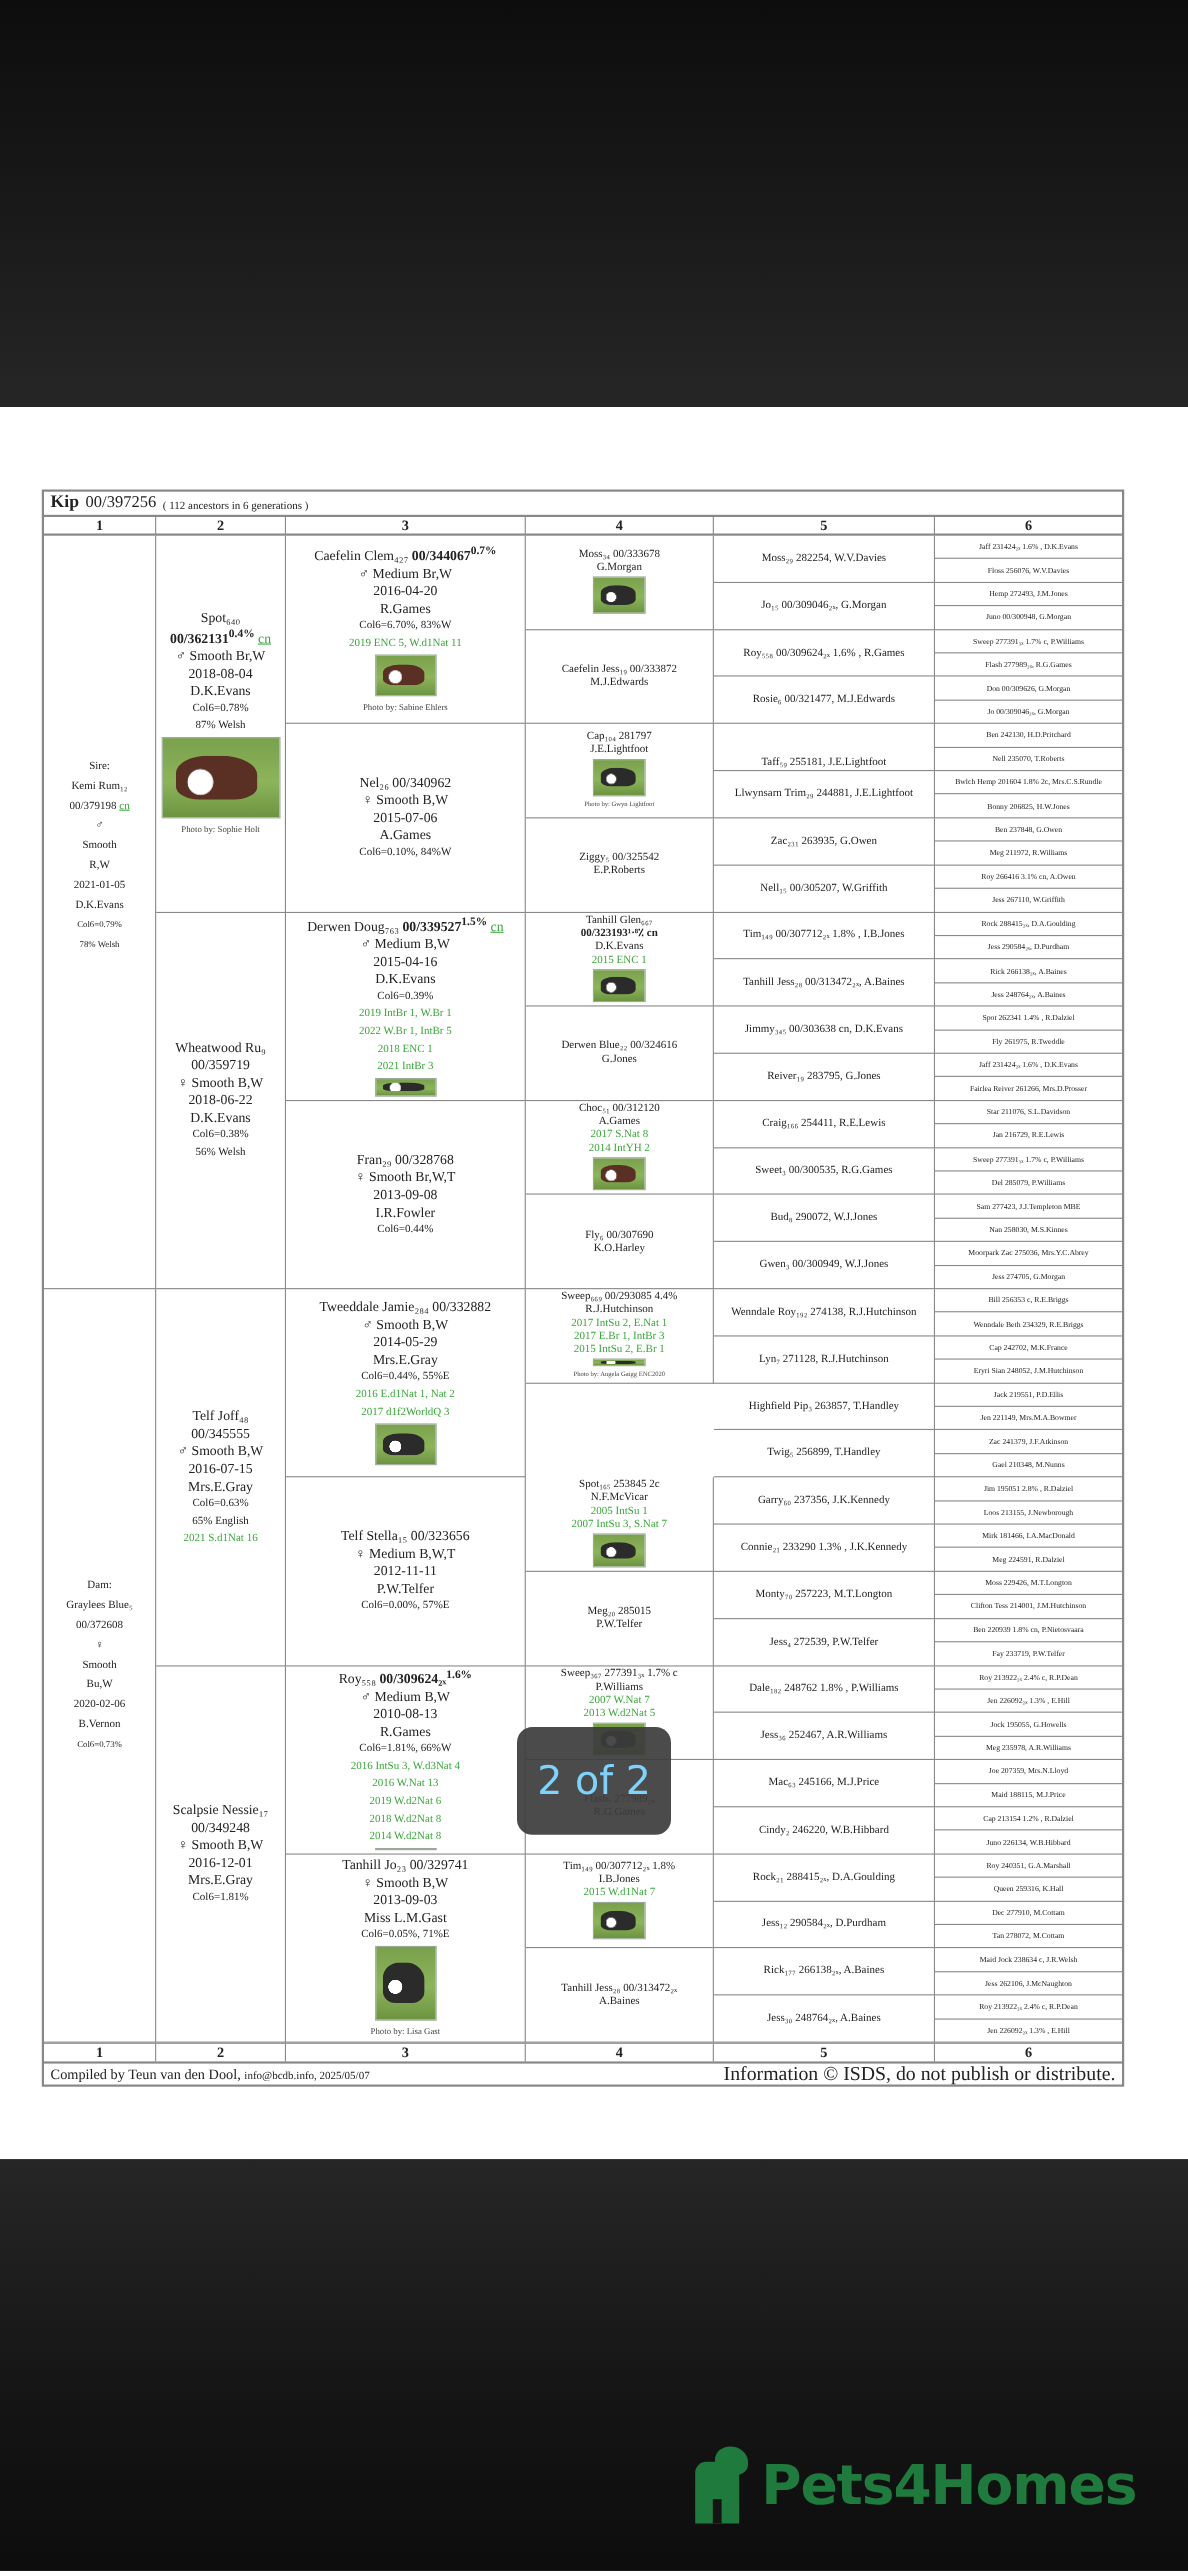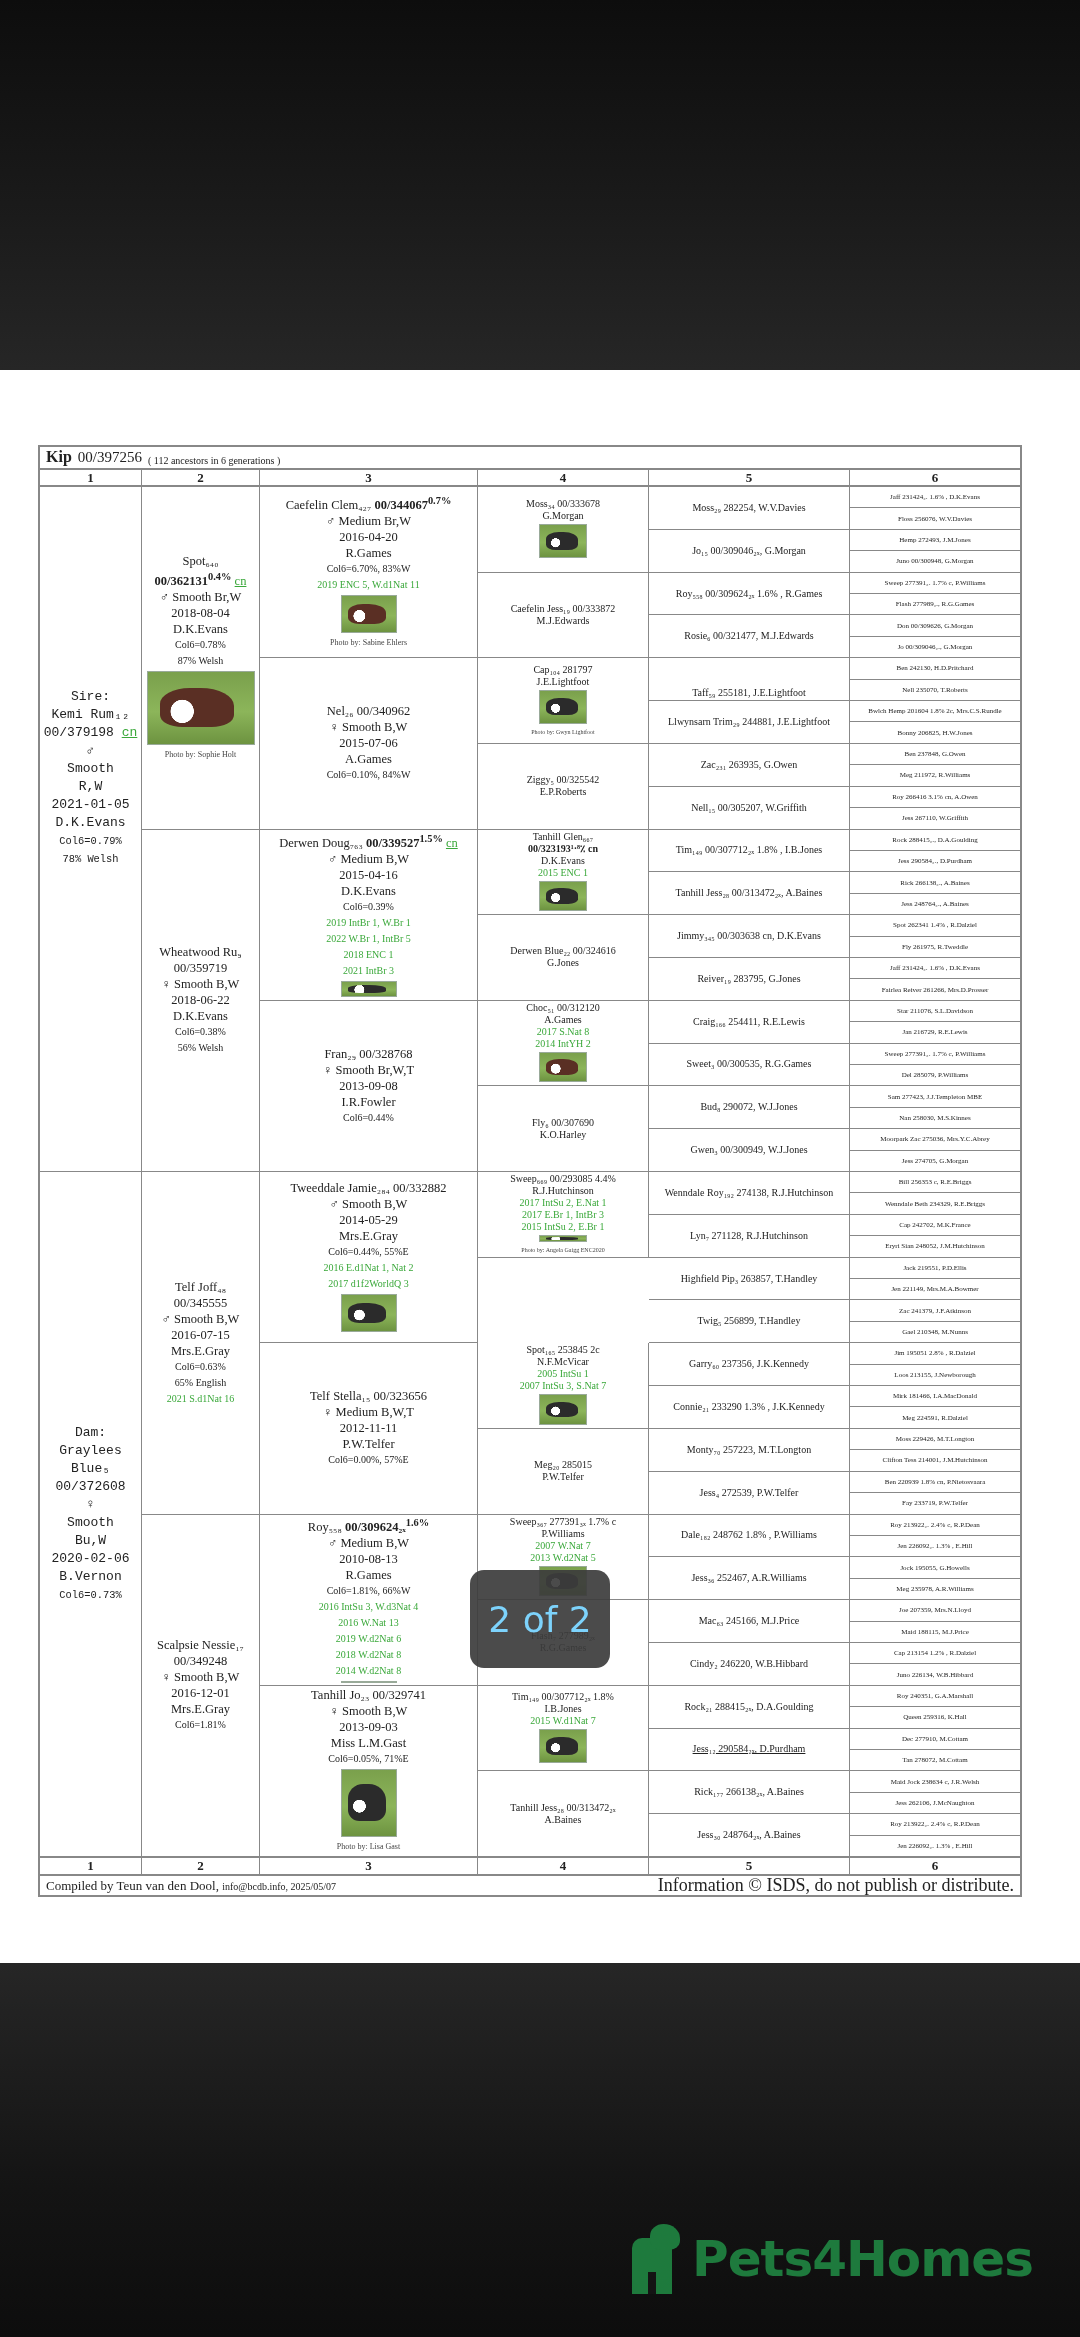--- a/index.html
+++ b/index.html
@@ -16,21 +16,21 @@
   .title-reg { font-size: 15px; margin-right: 6px; }
   .title-count { font-size: 10px; }
   .gen-row { display: grid; grid-template-columns: 102px 118px 218px 171px 201px 170px; height: 17px; border-bottom: 2px solid #888; }
   .gen-row div { border-right: 1px solid #888; text-align: center; font-weight: bold; font-size: 13px; line-height: 16px; }
   .gen-row div:last-child { border-right: none; }
   .grid { display: grid; grid-template-columns: 102px 118px 218px 171px 201px 170px; height: 1370px;
     grid-template-rows: repeat(64, 1fr); }
   .cell { border-right: 1px solid #888; border-bottom: 1px solid #888; display: flex; flex-direction: column;
     align-items: center; justify-content: center; text-align: center; overflow: hidden; padding: 1px 2px; }
   .c6 { border-right: none; }
-  .g1 { font-size: 13px; line-height: 18px; font-family: Liberation Mono, monospace; }
+  .g1 { font-size: 10px; line-height: 18px; }
   .g2 { font-size: 12.5px; line-height: 16px; }
   .g3 { font-size: 12.5px; line-height: 16px; }
   .g4 { font-size: 10px; line-height: 12px; }
   .g5 { font-size: 10px; line-height: 12px; }
   .g6 { font-size: 7px; line-height: 8px; padding: 0 2px; }
   .small { font-size: 0.8em; }
   .tiny { font-size: 8px; color: #444; }
   .green { color: #3aa83a; }
   .bold { font-weight: bold; }
   .photo { width: 56px; height: 38px; margin: 2px auto; border: 1px solid #9a9; position: relative;
@@ -406,21 +406,21 @@
         </div>
         <div class="cell g5" style="grid-area: 53 / 5 / span 2;">
           <span>Mac₆₃ 245166, M.J.Price</span>
         </div>
         <div class="cell g5" style="grid-area: 55 / 5 / span 2;">
           <span>Cindy₂ 246220, W.B.Hibbard</span>
         </div>
         <div class="cell g5" style="grid-area: 57 / 5 / span 2;">
           <span>Rock₂₁ 288415₂ₓ, D.A.Goulding</span>
         </div>
-        <div class="cell g5" style="grid-area: 59 / 5 / span 2; text-decoration: underline;">
+        <div class="cell g5" style="grid-area: 59 / 5 / span 2;">
           <span>Jess₁₂ 290584₂ₓ, D.Purdham</span>
         </div>
         <div class="cell g5" style="grid-area: 61 / 5 / span 2;">
           <span>Rick₁₇₇ 266138₂ₓ, A.Baines</span>
         </div>
         <div class="cell g5" style="grid-area: 63 / 5 / span 2;">
           <span>Jess₃₀ 248764₂ₓ, A.Baines</span>
         </div>
         <div class="cell g6 c6" style="grid-area: 1 / 6 / span 1;">
           <span>Jaff 231424₂ₓ 1.6% , D.K.Evans</span>

